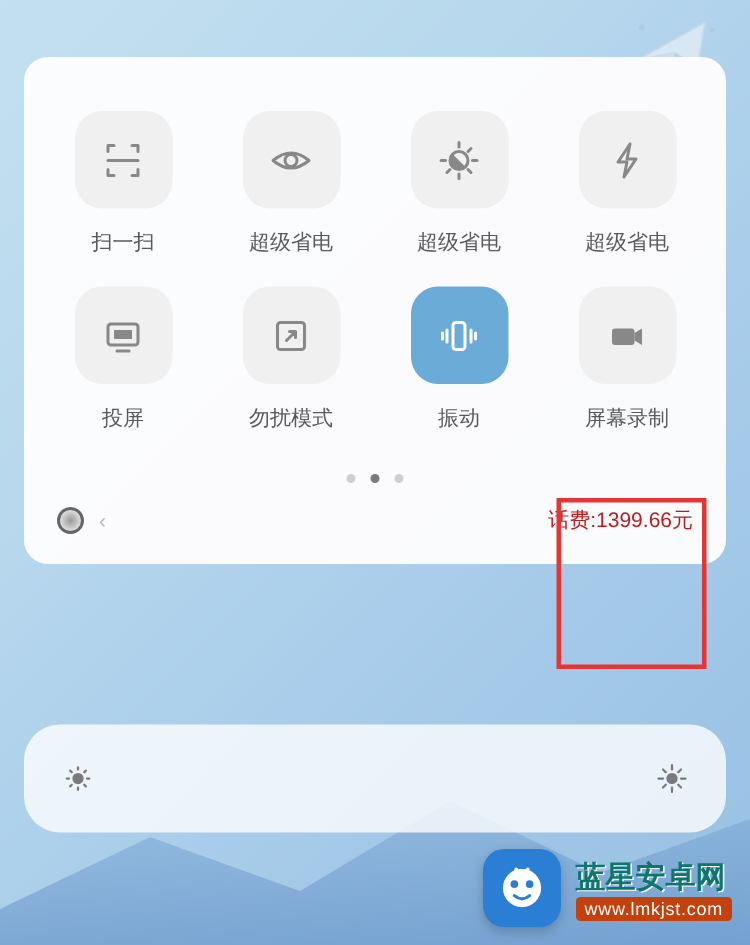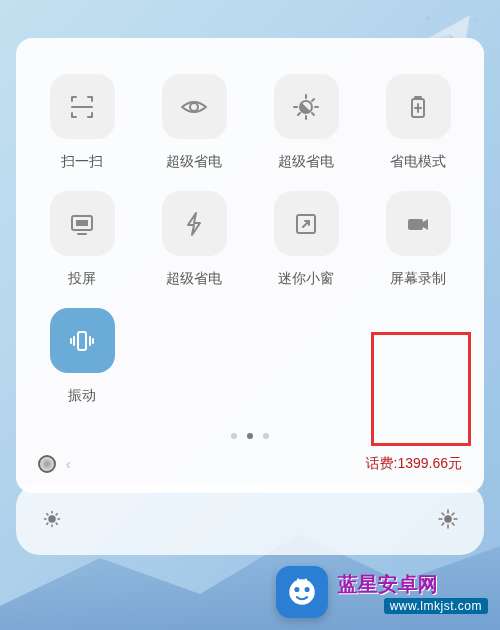--- a/index.html
+++ b/index.html
@@ -151,31 +151,30 @@
       box-shadow: 0 3px 8px rgba(0,0,0,0.2);
     }
     .wm-text {
       display: flex;
       flex-direction: column;
       align-items: flex-start;
     }
     .wm-title {
       font-size: 20px;
       font-weight: 700;
-      color: #a21caf;
+      color: #0f766e;
       text-shadow: 1px 1px 0 #fff;
     }
     .wm-url {
       font-size: 12px;
       color: #fff;
-      background: #0369a1;
+      background: #c2410c;
       padding: 1px 6px;
       border-radius: 3px;
       letter-spacing: 0.5px;
-      margin-left: 46px;
     }
     svg.icon {
       width: 32px;
       height: 32px;
       stroke: #888;
       stroke-width: 2;
       fill: none;
       stroke-linecap: round;
       stroke-linejoin: round;
     }
@@ -232,80 +231,70 @@
         <svg class="icon" viewBox="0 0 32 32">
           <circle cx="16" cy="16" r="6"></circle>
           <path d="M16 4 V7 M16 25 V28 M28 16 H25 M7 16 H4 M24 8 L22 10 M10 22 L8 24 M24 24 L22 22"></path>
           <path d="M12 12 A 5 5 0 0 0 20 20" fill="#888" stroke="none"></path>
         </svg>
       </div>
       <span class="tile-label">超级省电</span>
     </div>
 
 
-    <div class="tile">
-      <div class="tile-button">
-        <svg class="icon" viewBox="0 0 32 32">
-          <rect x="10" y="8" width="12" height="18" rx="2"></rect>
-          <path d="M13 6 H19"></path>
-          <path d="M16 13 V21 M13 17 H19"></path>
-        </svg>
-      </div>
-      <span class="tile-label">省电模式</span>
+
+    <div class="tile">
+      <div class="tile-button">
+        <svg class="icon" viewBox="0 0 32 32">
+          <path d="M18 5 L10 17 H16 L14 27 L22 15 H16 Z"></path>
+        </svg>
+      </div>
+      <span class="tile-label">超级省电</span>
     </div>
 
     <div class="tile">
       <div class="tile-button">
         <svg class="icon" viewBox="0 0 32 32">
           <rect x="6" y="8" width="20" height="14" rx="2"></rect>
           <rect x="10" y="12" width="12" height="6" fill="#888" stroke="none"></rect>
           <path d="M12 26 H20"></path>
         </svg>
       </div>
       <span class="tile-label">投屏</span>
     </div>
 
-    <div class="tile">
-      <div class="tile-button">
-        <svg class="icon" viewBox="0 0 32 32">
-          <path d="M18 5 L10 17 H16 L14 27 L22 15 H16 Z"></path>
-        </svg>
-      </div>
-      <span class="tile-label">超级省电</span>
-    </div>
-
 
     <div class="tile">
       <div class="tile-button">
         <svg class="icon" viewBox="0 0 32 32">
           <rect x="7" y="7" width="18" height="18" rx="2"></rect>
           <path d="M13 19 L19 13 M19 13 H15 M19 13 V17"></path>
         </svg>
       </div>
-      <span class="tile-label">迷你小窗</span>
-    </div>
-
-    <div class="tile">
-      <div class="tile-button">
-        <svg class="icon" viewBox="0 0 32 32">
-          <rect x="6" y="11" width="15" height="11" rx="2" fill="#888" stroke="none"></rect>
-          <path d="M21 14 L26 11 V22 L21 19" fill="#888" stroke="none"></path>
-        </svg>
-      </div>
-      <span class="tile-label">屏幕录制</span>
+      <span class="tile-label">勿扰模式</span>
     </div>
 
     <div class="tile">
       <div class="tile-button active">
         <svg class="icon" viewBox="0 0 32 32" style="stroke:#fff">
           <rect x="12" y="7" width="8" height="18" rx="2"></rect>
           <path d="M8 12 V20 M5 14 V18 M24 12 V20 M27 14 V18"></path>
         </svg>
       </div>
       <span class="tile-label">振动</span>
+    </div>
+
+    <div class="tile">
+      <div class="tile-button">
+        <svg class="icon" viewBox="0 0 32 32">
+          <rect x="6" y="11" width="15" height="11" rx="2" fill="#888" stroke="none"></rect>
+          <path d="M21 14 L26 11 V22 L21 19" fill="#888" stroke="none"></path>
+        </svg>
+      </div>
+      <span class="tile-label">屏幕录制</span>
     </div>
 
 
   </div>
 
   <div class="highlight-box"></div>
 
   <div class="page-dots">
     <div class="dot"></div>
     <div class="dot active"></div>

